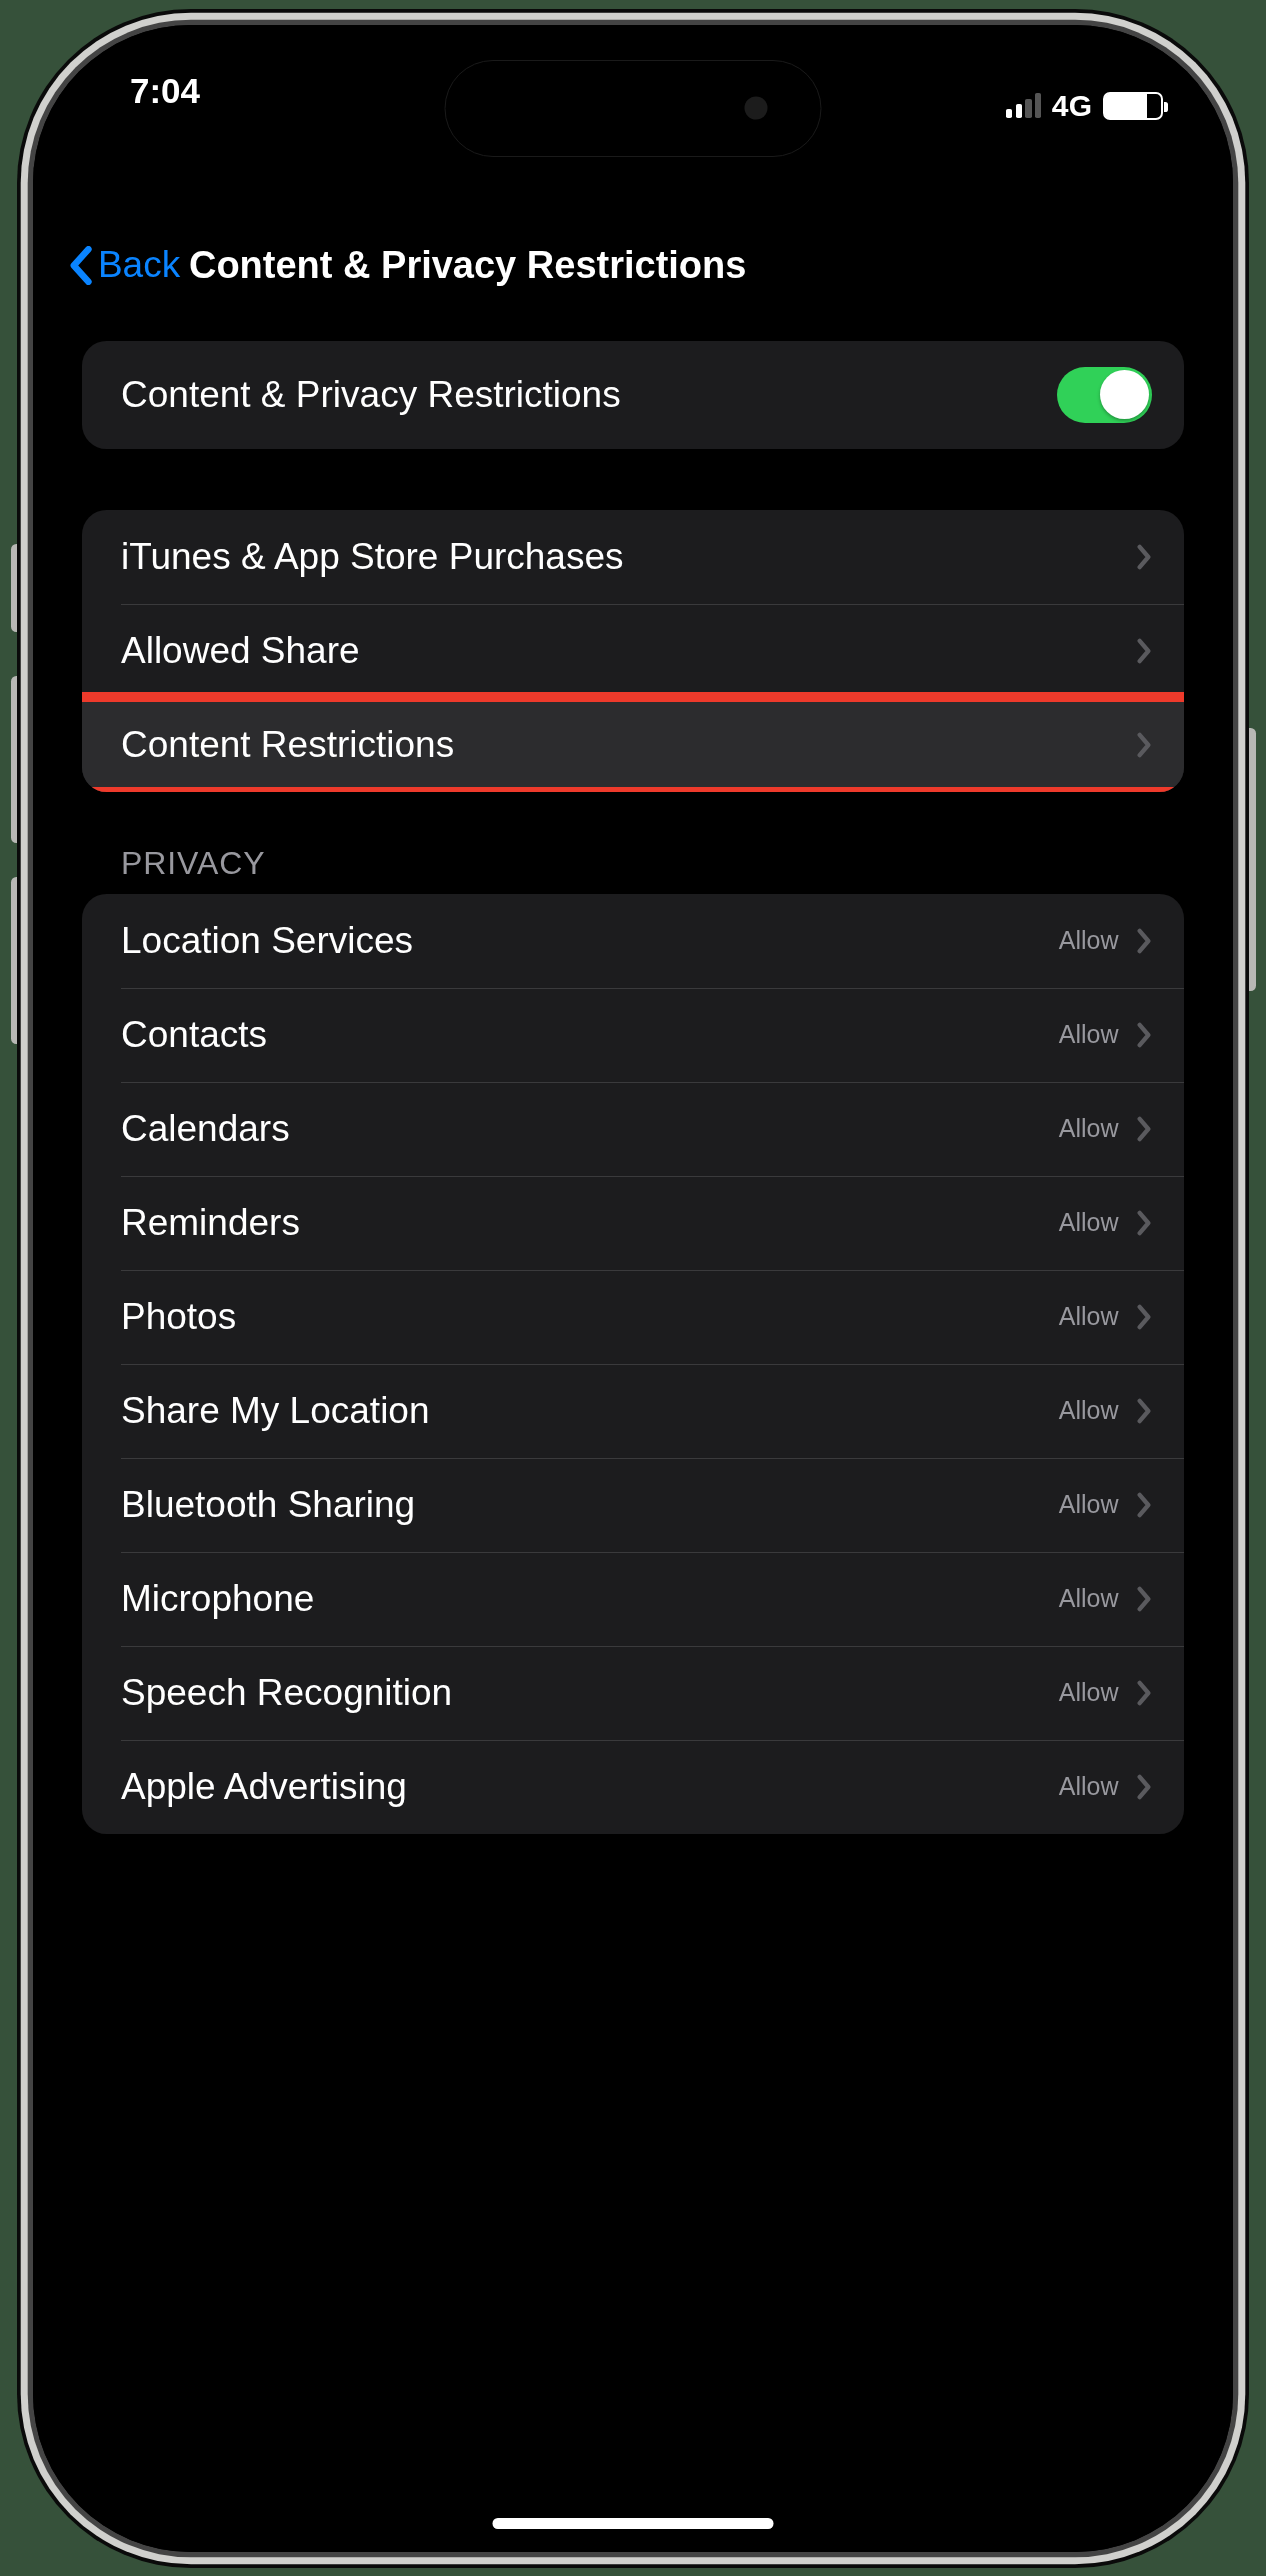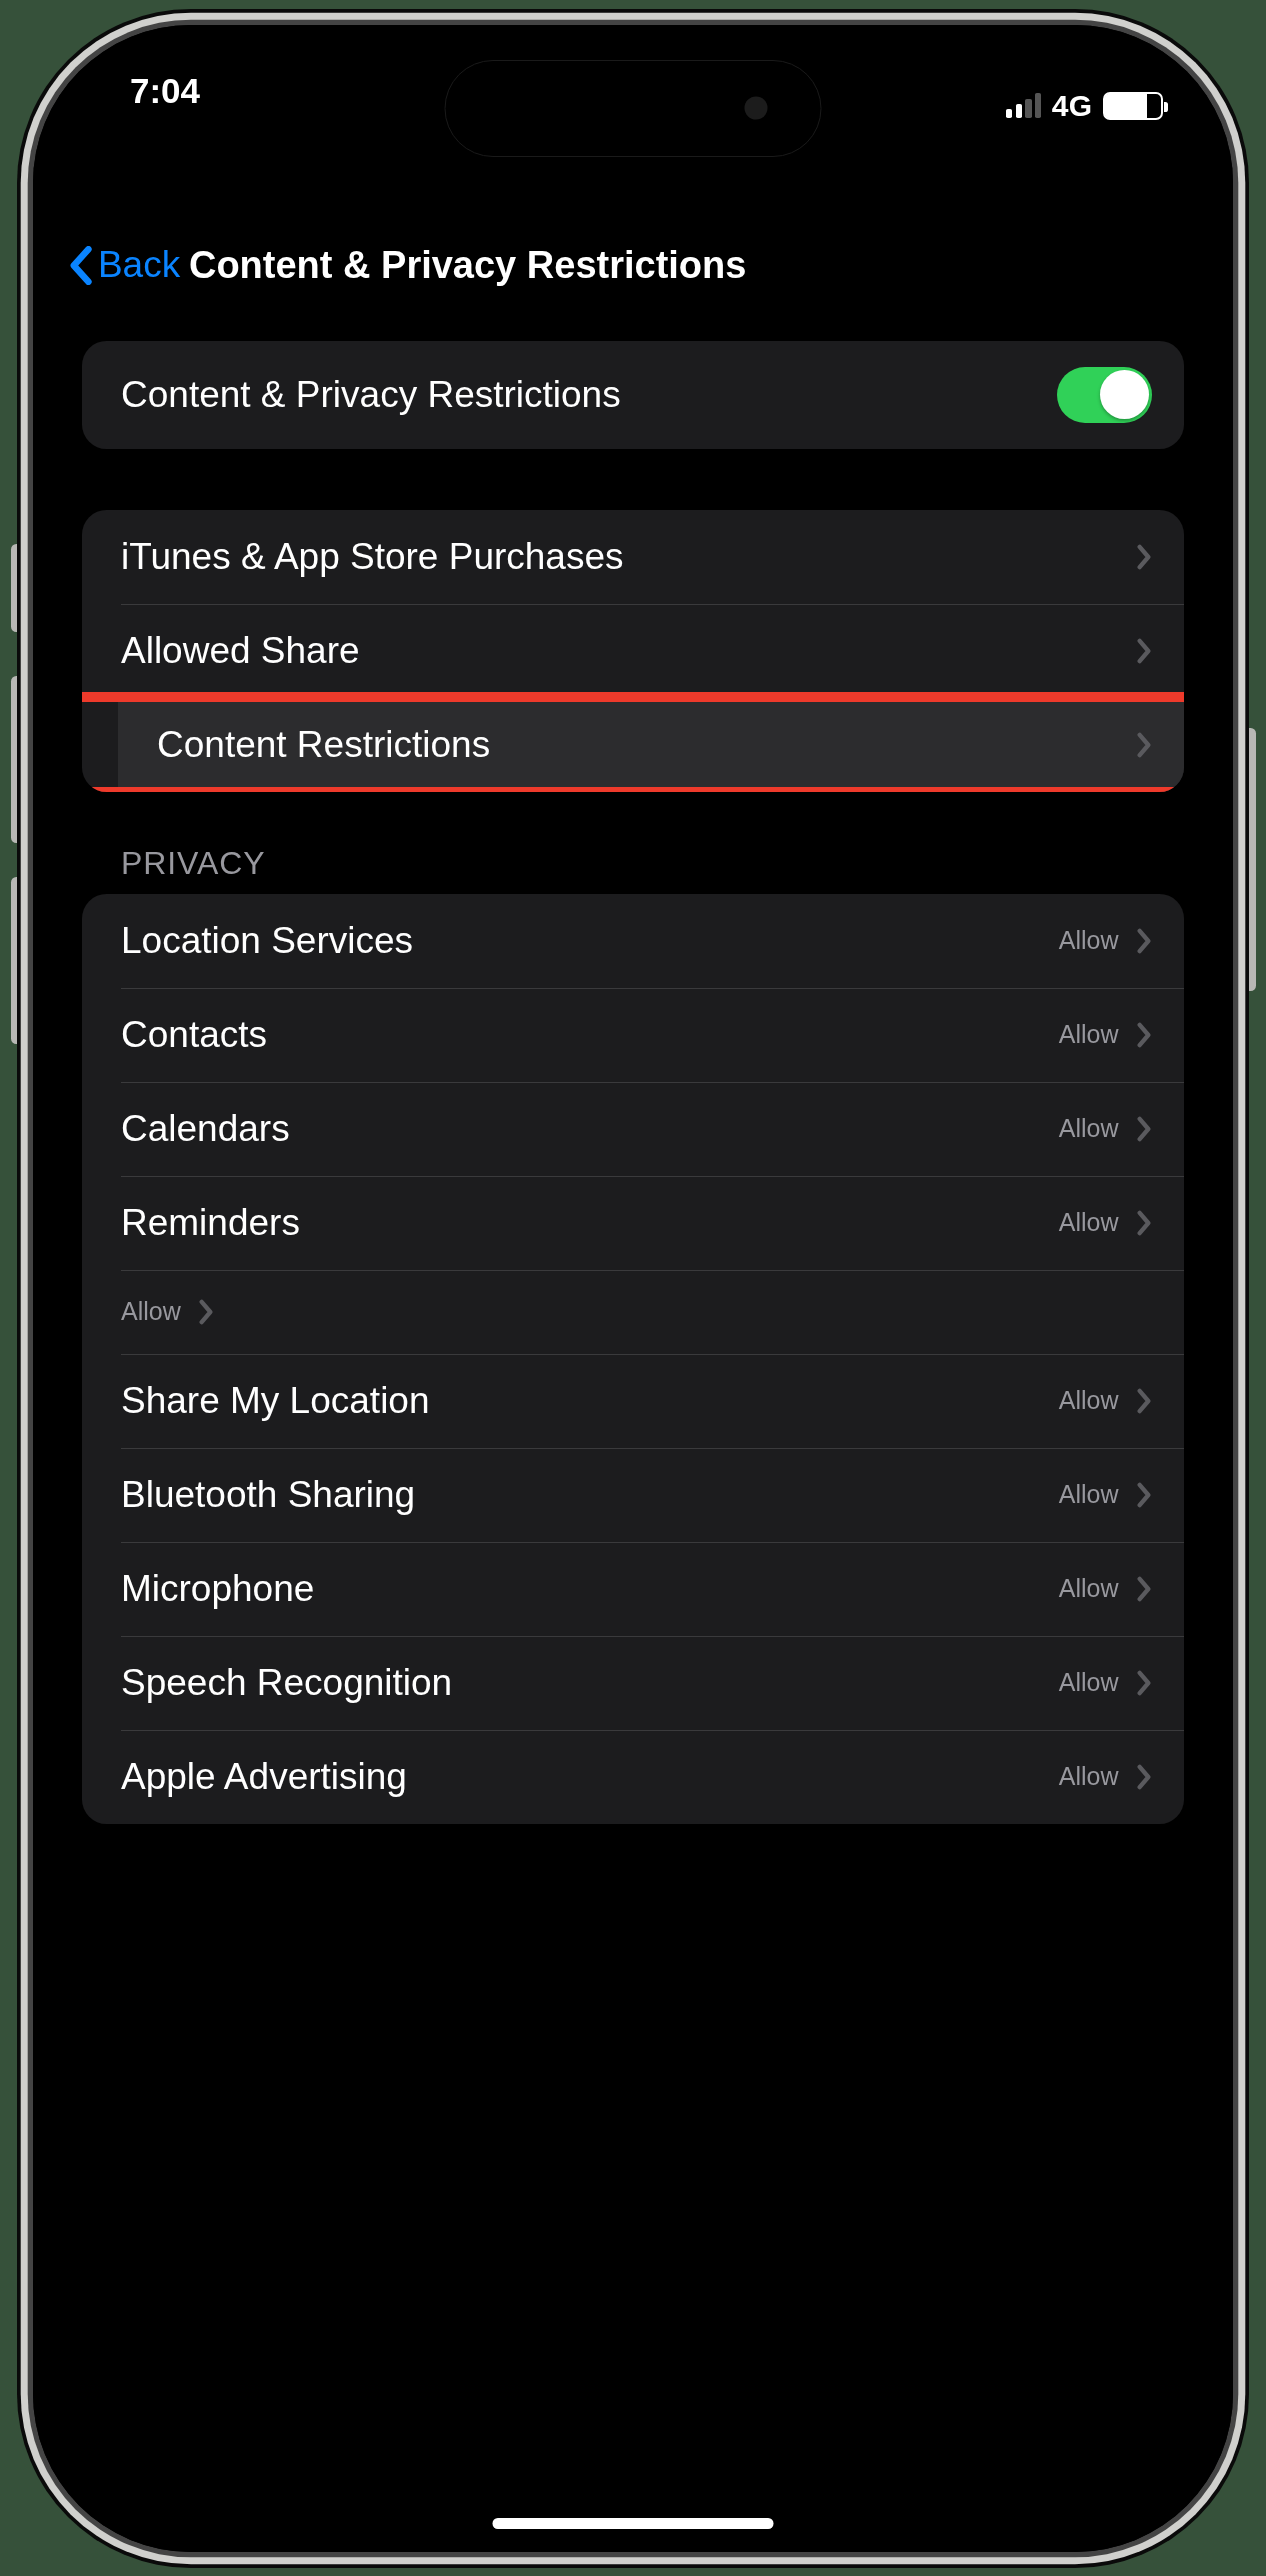--- a/index.html
+++ b/index.html
@@ -187,21 +187,21 @@
       flex-shrink: 0;
     }
     .toggle-knob {
       position: absolute; right: 3.5px; top: 3.5px;
       width: 49px; height: 49px;
       background: #fff; border-radius: 50%;
       box-shadow: 0 1.8px 3.5px rgba(0,0,0,0.3);
     }
 
     
-    .highlight-container { position: relative; padding-left: 36px; }
+    .highlight-container { position: relative; }
     .highlighted-row { background: var(--row-highlight); }
     .highlight-box {
       position: absolute;
       left: -42px; right: -42px;
       top: -5.3px; bottom: -5.3px;
       border: 10.5px solid var(--highlight-box);
       border-radius: 8.8px;
       pointer-events: none;
     }
 
@@ -316,20 +316,21 @@
               </svg>
             </div>
             <div class="row">
               <span class="row-label">Reminders</span>
               <span class="row-value">Allow</span>
               <svg class="chevron" viewBox="0 0 10 18">
                 <polyline points="2,2 8,9 2,16" fill="none" stroke="#5a5a5e" stroke-width="3" stroke-linecap="round" stroke-linejoin="round"></polyline>
               </svg>
             </div>
             <div class="row">
+              <span class="row-label">Photos</span>
               <span class="row-value">Allow</span>
               <svg class="chevron" viewBox="0 0 10 18">
                 <polyline points="2,2 8,9 2,16" fill="none" stroke="#5a5a5e" stroke-width="3" stroke-linecap="round" stroke-linejoin="round"></polyline>
               </svg>
             </div>
             <div class="row">
               <span class="row-label">Share My Location</span>
               <span class="row-value">Allow</span>
               <svg class="chevron" viewBox="0 0 10 18">
                 <polyline points="2,2 8,9 2,16" fill="none" stroke="#5a5a5e" stroke-width="3" stroke-linecap="round" stroke-linejoin="round"></polyline>

